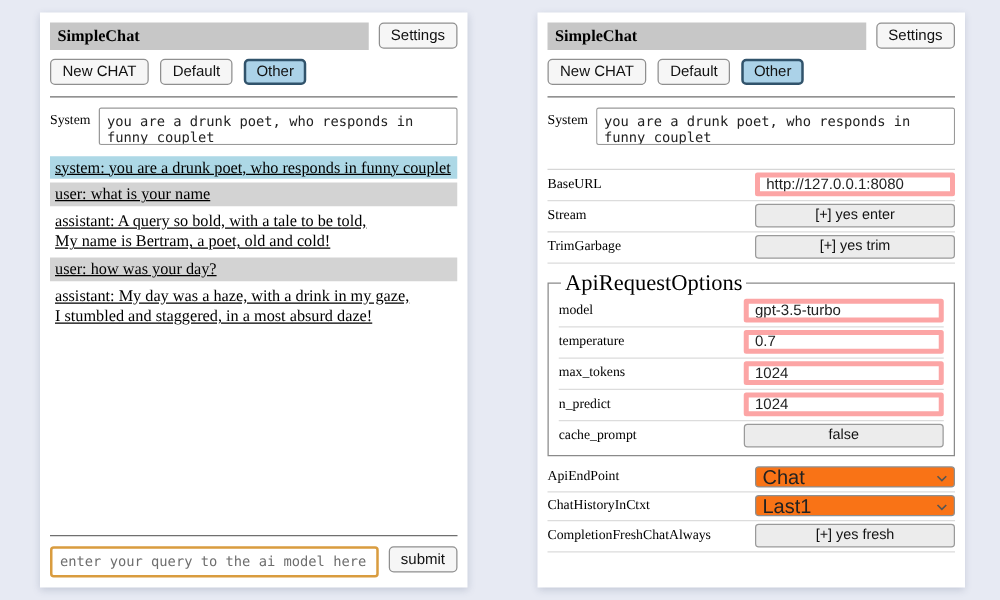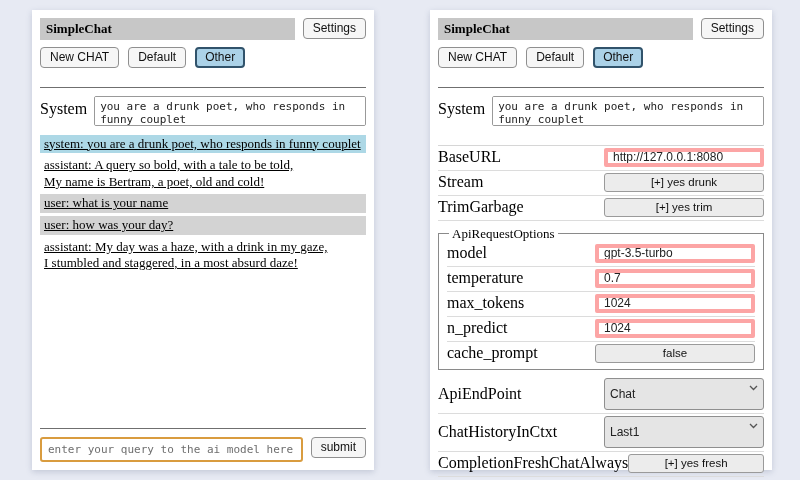--- a/index.html
+++ b/index.html
@@ -25,28 +25,28 @@
   .titlebar {
     flex: 1; background: #c7c7c7; color: #000;
     font-family: "Liberation Serif", serif; font-weight: bold; font-size: 13px;
     padding: 3px 6px; line-height: 1.2;
   }
   .btn {
     font-family: "Liberation Sans", sans-serif; font-size: 12px; color: #111;
     background: #f6f6f6; border: 1px solid #8f8f8f; border-radius: 4px;
     padding: 2px 9px; line-height: 1.25; cursor: pointer; white-space: nowrap;
   }
-  .session-row { display: flex; gap: 9px; margin: 2px 0 16px; }
+  .session-row { display: flex; gap: 9px; margin: 2px 0 6px; }
   .btn.session-active { background: #abd2e8; border: 2px solid #31536b; padding: 1px 8px; }
 
   hr.rule { border: none; border-top: 1px solid #6f6f6f; margin: 3px 0; width: 100%; }
 
   
   .system-row { display: flex; gap: 7px; margin: 5px 0 2px; align-items: flex-start; }
-  .label-serif { font-family: "Liberation Serif", serif; font-size: 16px; color: #000; }
+  .label-serif { font-family: "Liberation Serif", serif; font-size: 11px; color: #000; }
   .system-row .label-serif { padding-top: 4px; }
   textarea.system {
     flex: 1; height: 30px; resize: none;
     font-family: "DejaVu Sans Mono", monospace; font-size: 11px; color: #222;
     border: 1px solid #999; border-radius: 2px; padding: 3px 5px; outline: none;
   }
 
   
   .chat-area { flex: 1; padding-top: 7px; overflow: hidden; text-decoration: underline; }
   .msg {
@@ -81,31 +81,31 @@
     border: 4px solid #fca5a5; border-radius: 2px; padding: 1px 5px; outline: none;
   }
   input.tin::placeholder { color: #9e9e9e; }
   button.toggle {
     width: 100%; height: 19px;
     font-family: "Liberation Sans", sans-serif; font-size: 11.5px; color: #111;
     background: #ececec; border: 1px solid #9a9a9a; border-radius: 3px;
     padding: 0 4px; cursor: pointer;
   }
   select.sel {
-    width: 100%; height: 32px;
-    font-family: "Liberation Sans", sans-serif; font-size: 12px; color: #222;
-    background: #e5e5e5; border: 1px solid #8f8f8f; border-radius: 3px;
+    width: 100%; height: 17px;
+    font-family: "Liberation Sans", sans-serif; font-size: 16px; color: #222;
+    background: #f97316; border: 1px solid #8f8f8f; border-radius: 3px;
     padding: 0 18px 0 5px; outline: none;
     appearance: none; -webkit-appearance: none; -moz-appearance: none;
   }
   .chevron { position: absolute; right: 6px; top: 7px; pointer-events: none; line-height: 0; }
 
   fieldset.aro { border: 1px solid #8a8a8a; margin: 5px 0 6px; padding: 0 8px 3px; }
   fieldset.aro legend {
-    font-family: "Liberation Serif", serif; font-size: 13px; padding: 0 3px; margin-left: 2px;
+    font-family: "Liberation Serif", serif; font-size: 18px; padding: 0 3px; margin-left: 2px;
   }
   fieldset.aro .srow:last-child { border-bottom: none; }
 
   .flex-spacer { flex: 1; }
 </style>
 </head>
 <body>
 
 <div class="page">
 
@@ -123,23 +123,23 @@
 
     <hr class="rule">
 
     <div class="system-row">
       <span class="label-serif">System</span>
       <textarea class="system" spellcheck="false" style="">you are a drunk poet, who responds in funny couplet</textarea>
     </div>
 
     <div class="chat-area">
       <p class="msg system">system: you are a drunk poet, who responds in funny couplet</p>
+      <p class="msg user">user: what is your name</p>
       <p class="msg assistant">assistant: A query so bold, with a tale to be told,
 My name is Bertram, a poet, old and cold!</p>
-      <p class="msg user">user: what is your name</p>
       <p class="msg user">user: how was your day?</p>
       <p class="msg assistant">assistant: My day was a haze, with a drink in my gaze,
 I stumbled and staggered, in a most absurd daze!</p>
     </div>
 
     <hr class="rule">
 
     <div class="query-row">
       <input class="query-input focused" type="text" spellcheck="false" placeholder="enter your query to the ai model here" style="">
       <button class="btn">submit</button>
@@ -171,21 +171,21 @@
         <span class="label-serif">BaseURL</span>
         <span class="ctl">
             <input class="tin" type="text" spellcheck="false" value="http://127.0.0.1:8080" style="">
           </span>
       </div>
 
 
       <div class="srow">
         <span class="label-serif">Stream</span>
         <span class="ctl">
-            <button class="toggle">[+] yes drunk</button>
+            <button class="toggle">[+] yes enter</button>
           </span>
       </div>
 
       <div class="srow">
         <span class="label-serif">TrimGarbage</span>
         <span class="ctl">
             <button class="toggle">[+] yes trim</button>
           </span>
       </div>
 

